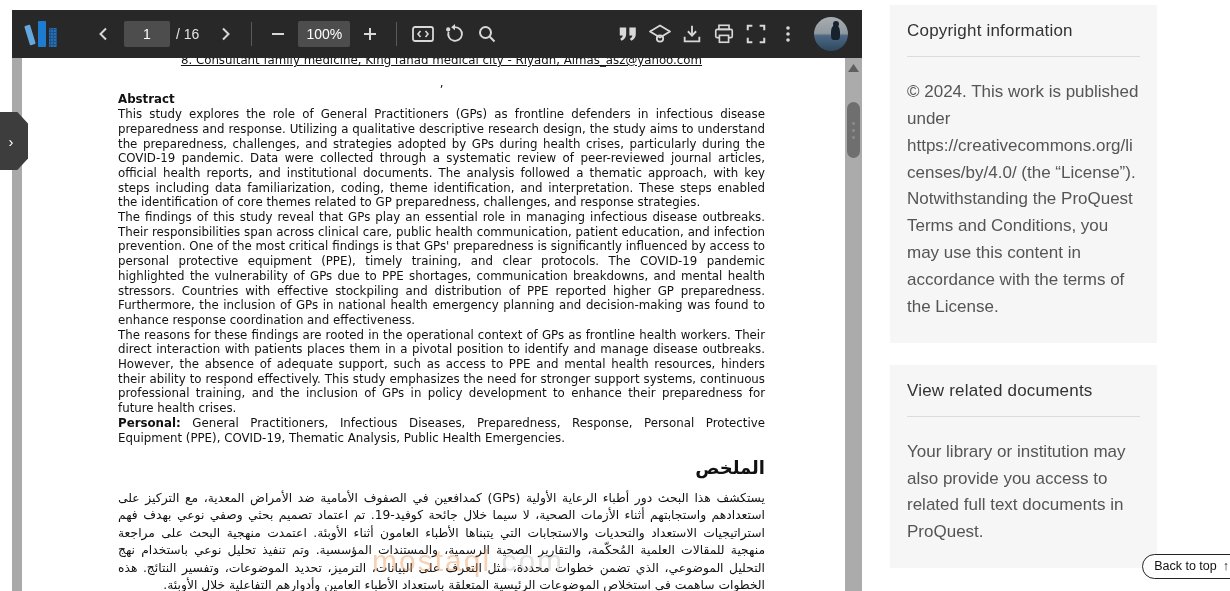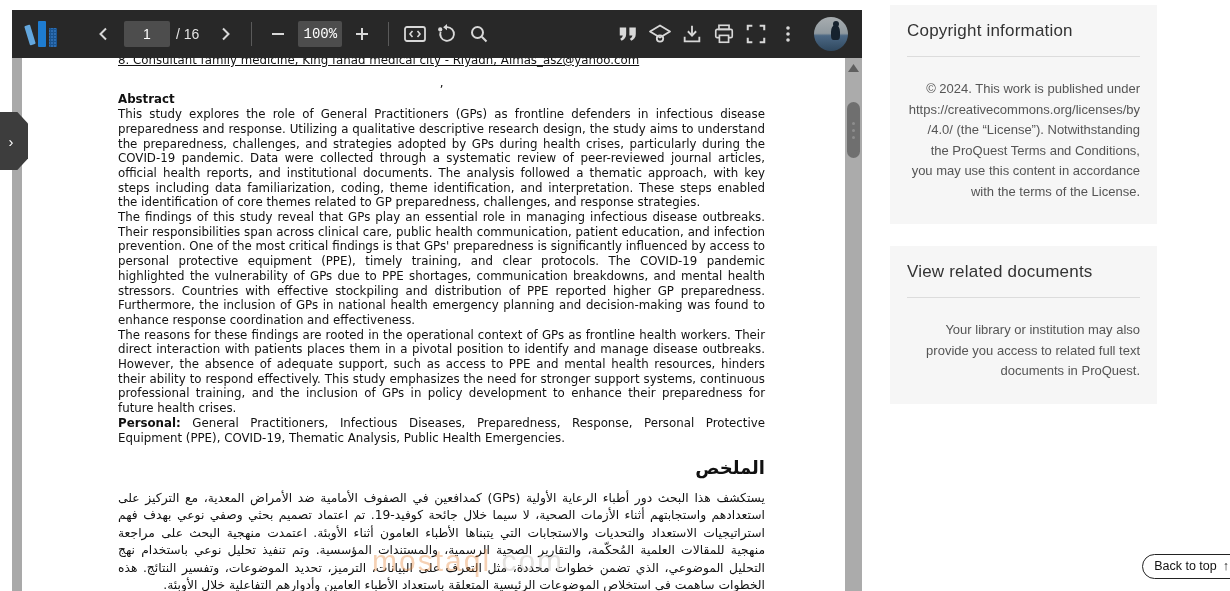--- a/index.html
+++ b/index.html
@@ -11,21 +11,21 @@
   .viewer { position:absolute; left:12px; top:10px; width:850px; height:581px;
             display:flex; flex-direction:column; overflow:hidden; }
   .toolbar { height:48px; background:#282828; display:flex; align-items:center;
              padding:0 14px; flex-shrink:0; color:#e3e3e3; }
   .tb-group { display:flex; align-items:center; gap:4px; }
   .tb-btn { width:32px; height:32px; display:flex; align-items:center; justify-content:center;
             border-radius:3px; cursor:pointer; background:transparent; border:none; color:#e3e3e3; }
   .tb-box { background:#4d4d4d; color:#fff; border:none; text-align:center;
             font-size:14px; border-radius:2px; height:26px; }
   .page-box { width:46px; }
-  .zoom-box { width:44px; display:flex; align-items:center; justify-content:center;font-family:Liberation Mono, monospace; }
+  .zoom-box { width:52px; display:flex; align-items:center; justify-content:center; }
   .tb-sep { width:1px; height:24px; background:#5a5a5a; margin:0 10px; }
   .page-total { font-size:14px; color:#e3e3e3; margin:0 6px 0 2px; }
   .logo { width:34px; height:30px; position:relative; margin-right:28px; }
   .logo .bar-slant { position:absolute; left:1px; top:6px; width:6px; height:20px;
                      background:#63a7de; transform:rotate(-17deg); border-radius:1px; }
   .logo .bar-tall { position:absolute; left:12px; top:2px; width:8px; height:26px;
                     background:#1e7cd0; border-radius:1px; }
   .logo .bar-short { position:absolute; left:23px; top:9px; width:8px; height:19px;
                      background:#2d6db2; border-radius:1px;
                      background-image:radial-gradient(#1a5490 1px, transparent 1.1px);
@@ -54,41 +54,41 @@
 
   
   .flyout { position:absolute; left:0px; top:112px; width:28px; height:58px; background:#3d3d3d;
             clip-path:polygon(0 0, 62% 0, 100% 20%, 100% 80%, 62% 100%, 0 100%);
             display:flex; align-items:center; justify-content:center; cursor:pointer; z-index:5; }
   .flyout span { color:#fff; font-size:15px; margin-right:6px; }
 
   
   .doc { font-family:"DejaVu Sans", sans-serif; color:#111; font-size:11.8px;
          line-height:14.7px; }
-  .aff-line { white-space:nowrap; }
+  .aff-line { white-space:nowrap;text-align:center; }
   .aff-line.clipped { margin-top:-5px; text-decoration:underline; }
   .comma-line { text-align:center; margin:8px 0 2px; }
   .h-bold { font-weight:bold; margin-top:2px; }
   .para { text-align:justify; }
   .kw b { font-weight:bold; }
   .arabic { direction:rtl; text-align:justify; font-size:12.3px; line-height:17.5px;
             margin-top:14px; }
   .arabic-h { direction:rtl; text-align:right; font-weight:bold; font-size:18px;
               margin-top:16px; }
   .watermark { position:absolute; left:350px; top:496px; font-size:30px; color:#b9b4ae;
                opacity:.38; letter-spacing:2px; font-weight:normal; pointer-events:none;
                font-family:"Liberation Sans", sans-serif; }
   .watermark .wm-dot { color:#e8893c; }
 
   
   .sidebar { position:absolute; left:890px; top:5px; width:267px; }
   .card { background:#f6f6f6; padding:16px 17px 22px; margin-bottom:22px; }
   .card h2 { font-size:17px; font-weight:normal; color:#333; letter-spacing:.2px; }
   .card .rule { height:1px; background:#dcdcdc; margin:15px 0 22px; }
-  .card p { font-size:13px; line-height:1.58; color:#555; overflow-wrap:anywhere;text-align:right; }
+  .card p { font-size:17px; line-height:1.58; color:#555; overflow-wrap:anywhere; }
   .explore-btn { display:block; margin:16px auto 2px; background:#127c8b; color:#fff;
                  border:none; border-radius:4px; font-size:14.5px; font-weight:bold;
                  padding:10px 20px; cursor:pointer; font-family:"Liberation Sans",sans-serif;
                  box-shadow:0 1px 2px rgba(0,0,0,.25); }
 
   
   .back-top { position:absolute; right:-14px; bottom:12px; background:#fff; border:1px solid #222;
               border-radius:14px; padding:4px 14px 5px 11px; font-size:12.5px; color:#111;
               cursor:pointer; display:flex; align-items:center; gap:6px; white-space:nowrap;
               font-family:"Liberation Sans",sans-serif; }

